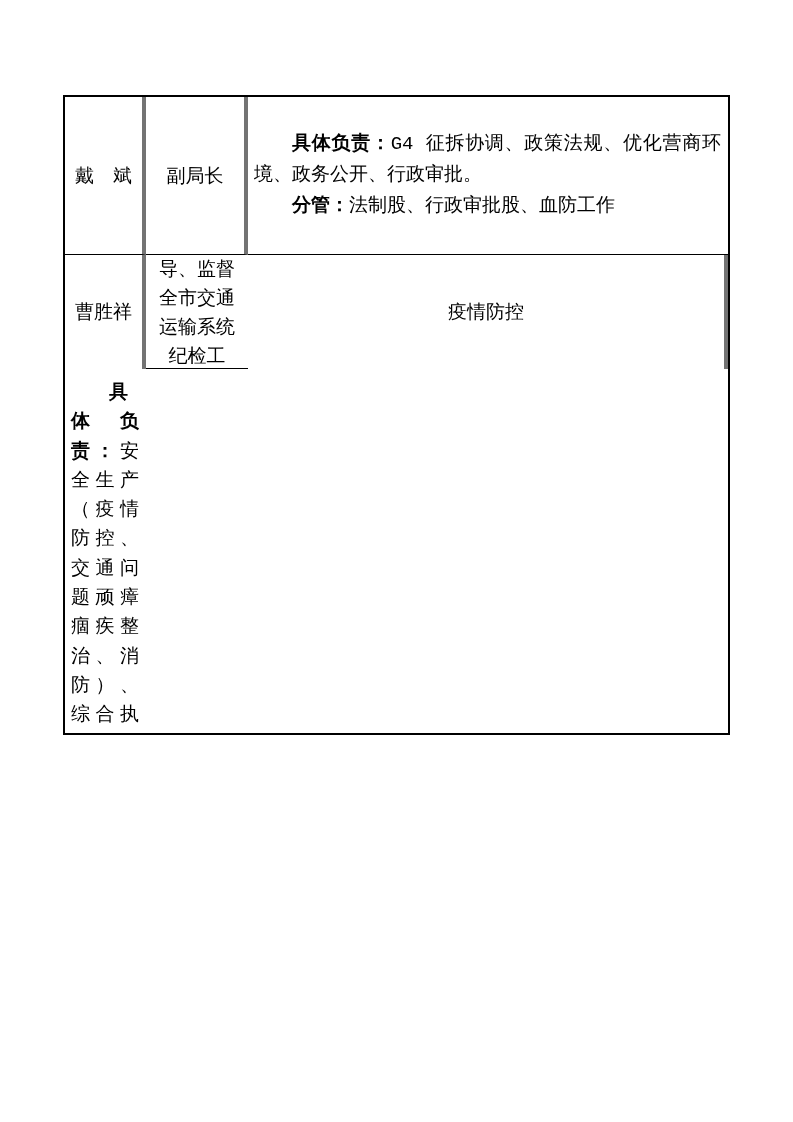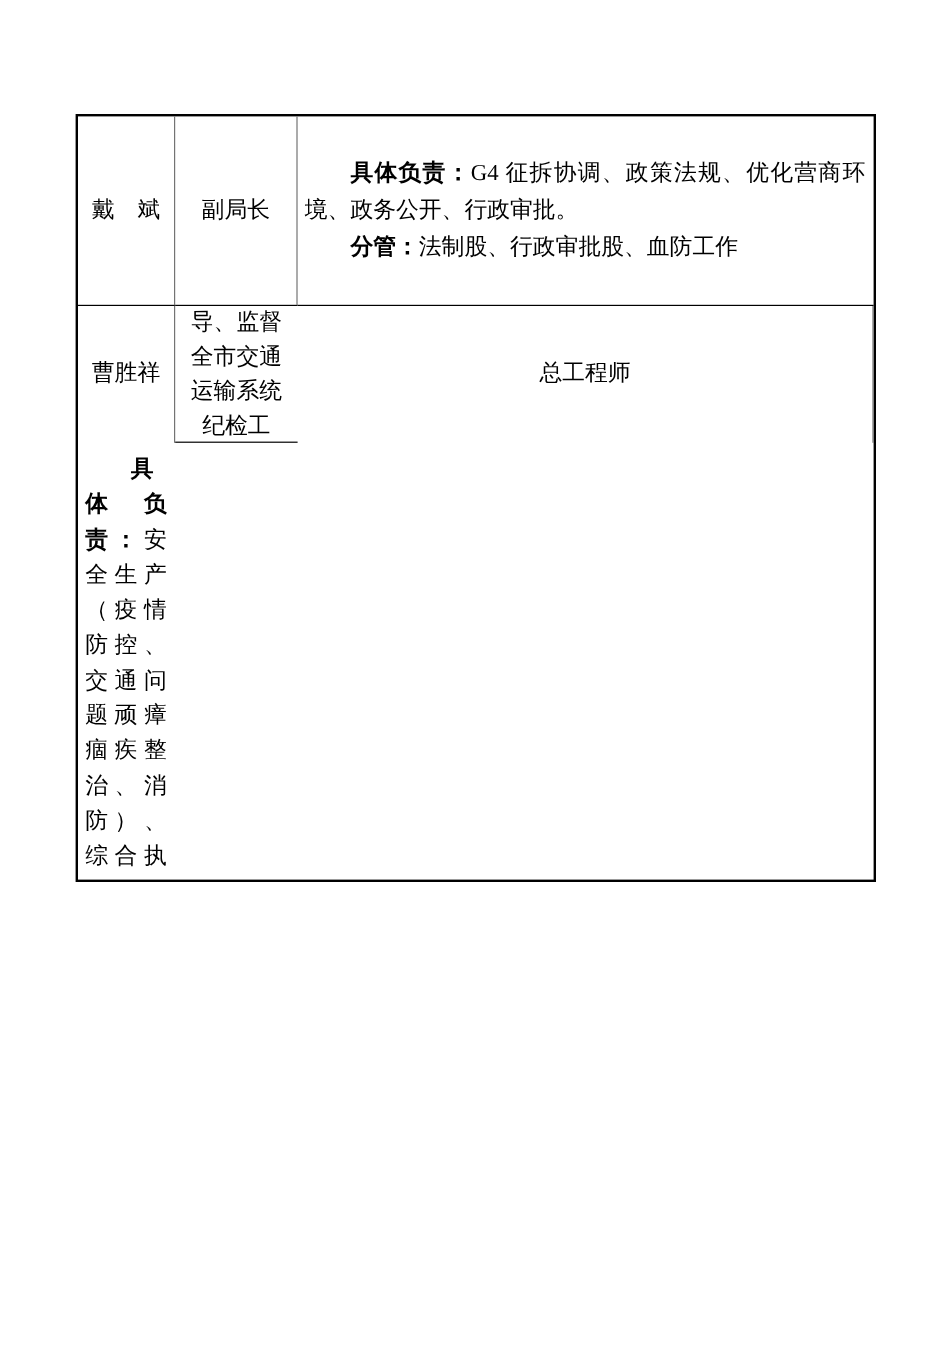--- a/index.html
+++ b/index.html
@@ -23,21 +23,21 @@
     width: 667px;
     height: 640px;
     box-sizing: border-box;
     border: 2px solid #000000;
     display: grid;
     grid-template-columns: 81px 102px 1fr;
     grid-template-rows: 158px 114px 1fr;
   }
   .cell {
     box-sizing: border-box;
-    border-right: 1px solid #737373;
+    border-right: 4px solid #737373;
     border-bottom: 1px solid #000000;
     font-size: 19px;
     overflow: hidden;
   }
   .cell.col-last { border-right: none; }
   .cell.row-last { border-bottom: none; }
   .cell-center {
     display: flex;
     align-items: center;
     justify-content: center;
@@ -45,20 +45,21 @@
     padding: 0 9px;
     line-height: 30px;
   }
   .duties {
     padding: 0 7px 0 6px;
   }
   .duties-mid {
     display: flex;
     flex-direction: column;
     justify-content: center;
+    font-family: Liberation Mono, monospace;
   }
   .duties p {
     margin: 0;
     text-indent: 2em;
     text-align: justify;
     text-justify: inter-ideograph;
   }
   .duties-row1 p { line-height: 31px; }
   .duties-row3 { padding-top: 8px; }
   .duties-row3 p { line-height: 29.3px; }
@@ -90,20 +91,20 @@
     </div>
 
     <div class="cell row-last cell-center">
       <span>曹胜祥</span>
     </div>
 
     <div class="cell col-last duty-single">
       <span>负责指导、监督全市交通运输系统纪检工作。</span>
     </div>
     <div class="cell row-last cell-center">
-      <span>总工程师</span>
+      <span>疫情防控</span>
     </div>
     <div class="cell row-last col-last duties duties-row3">
       <p><span class="duty-label">具体负责：</span><span>安全生产（疫情防控、交通问题顽瘴痼疾整治、消防）、综合执法（路政、运政、打非治违、协助水上执法）、治超治限、铁路沿线环境整治、运输管理（春运、军运、黄标车治理、节能减排、质量强市）、生态环保（洞庭清波、蓝天保卫战、禁捕退捕、污染防治）、安保工程、渡改桥、危桥改造、交通建设工程技术、设计、工程造价、质监工作；港航服务管理、“路长”制、“河长”制、“林长”制、“田长”制、森林防火、防汛抗旱、血防工作、禁毒工作，协管水毁应急抢修等面上工程。</span></p>
     </div>
 
   </div>
 </div>
 
 </body></html>

